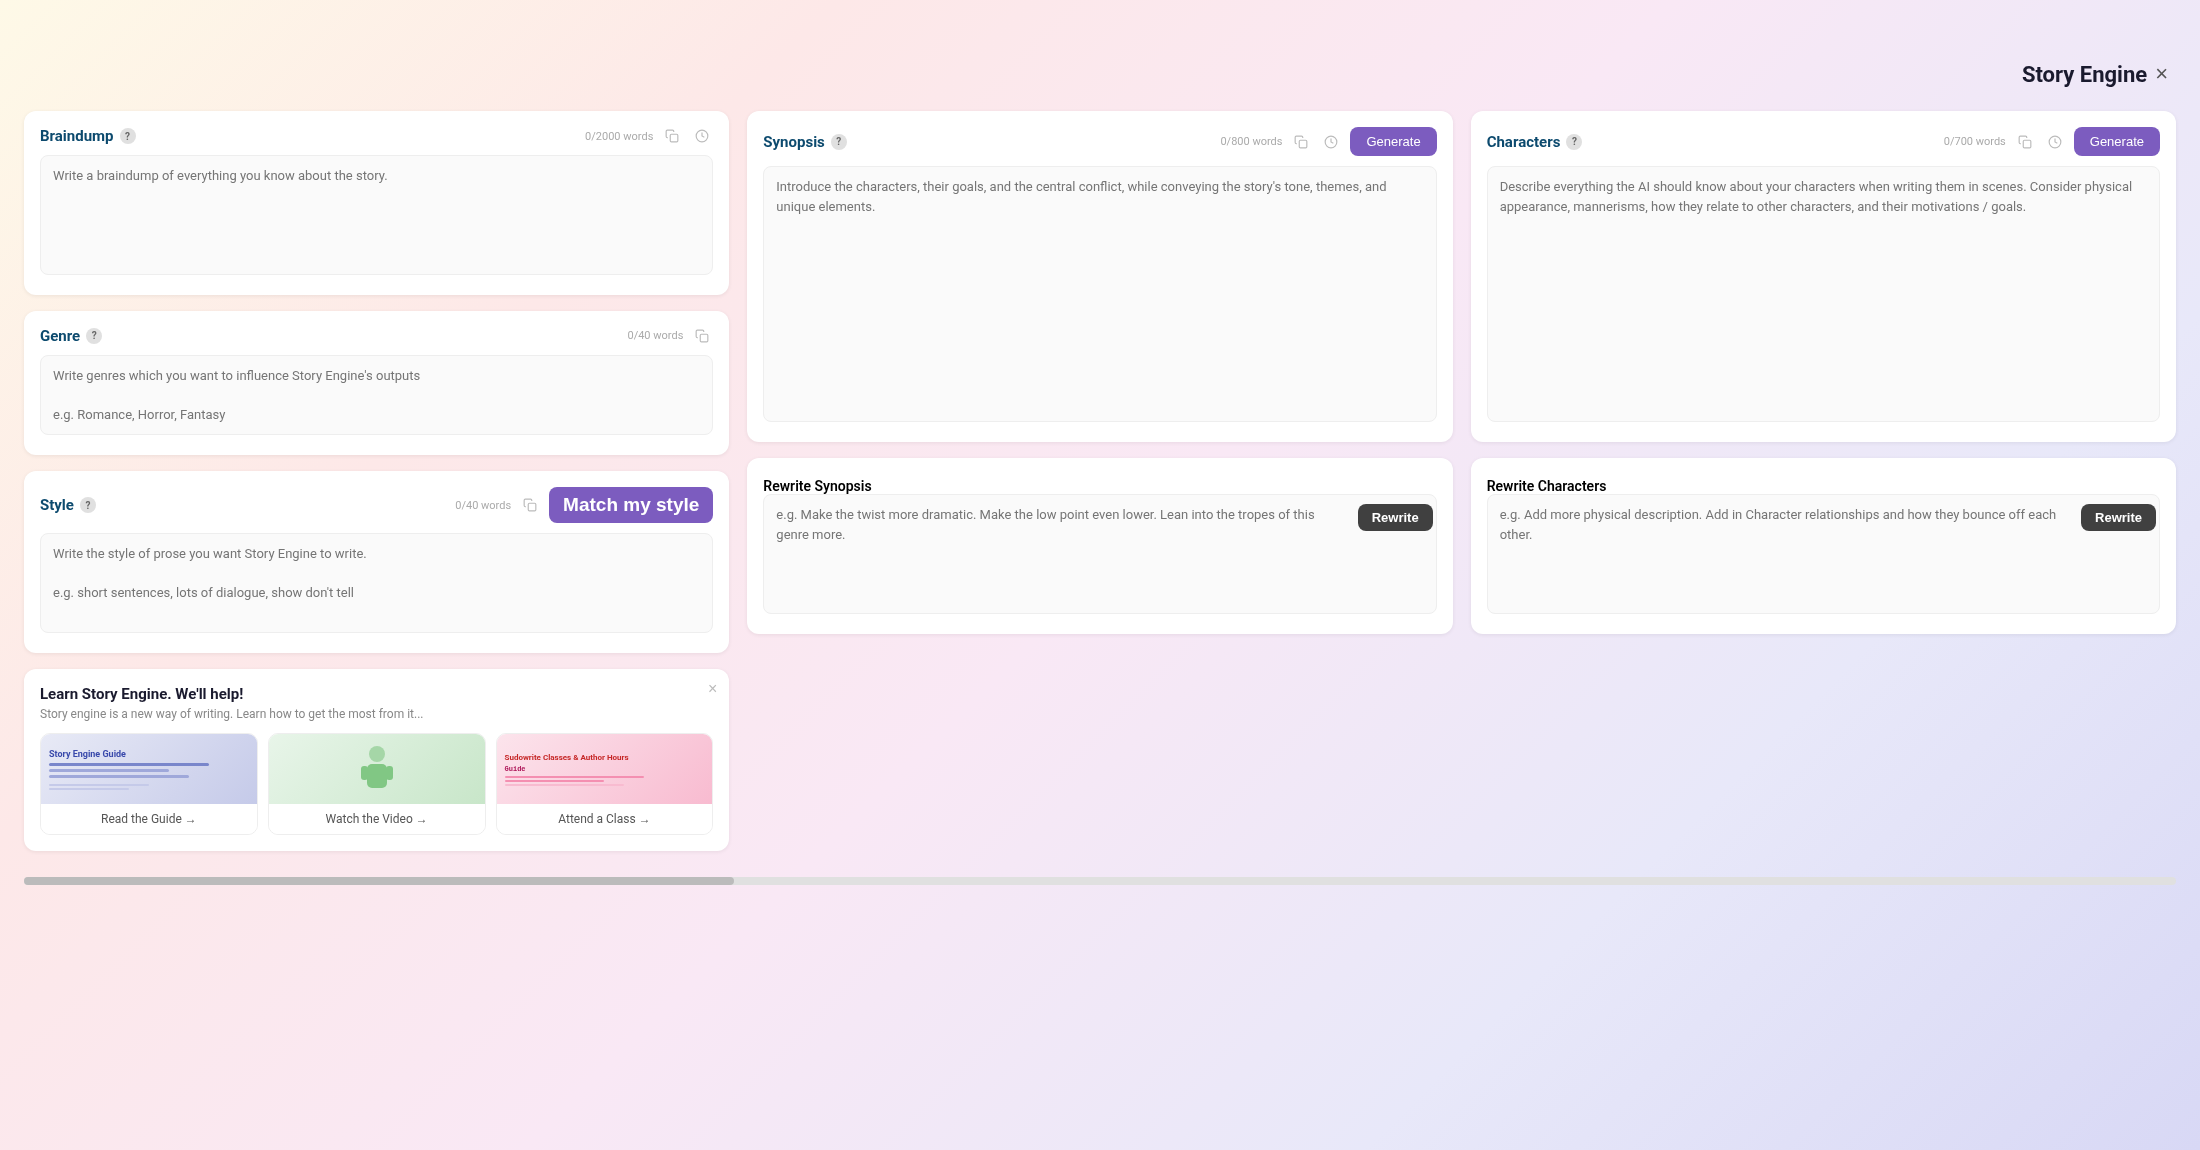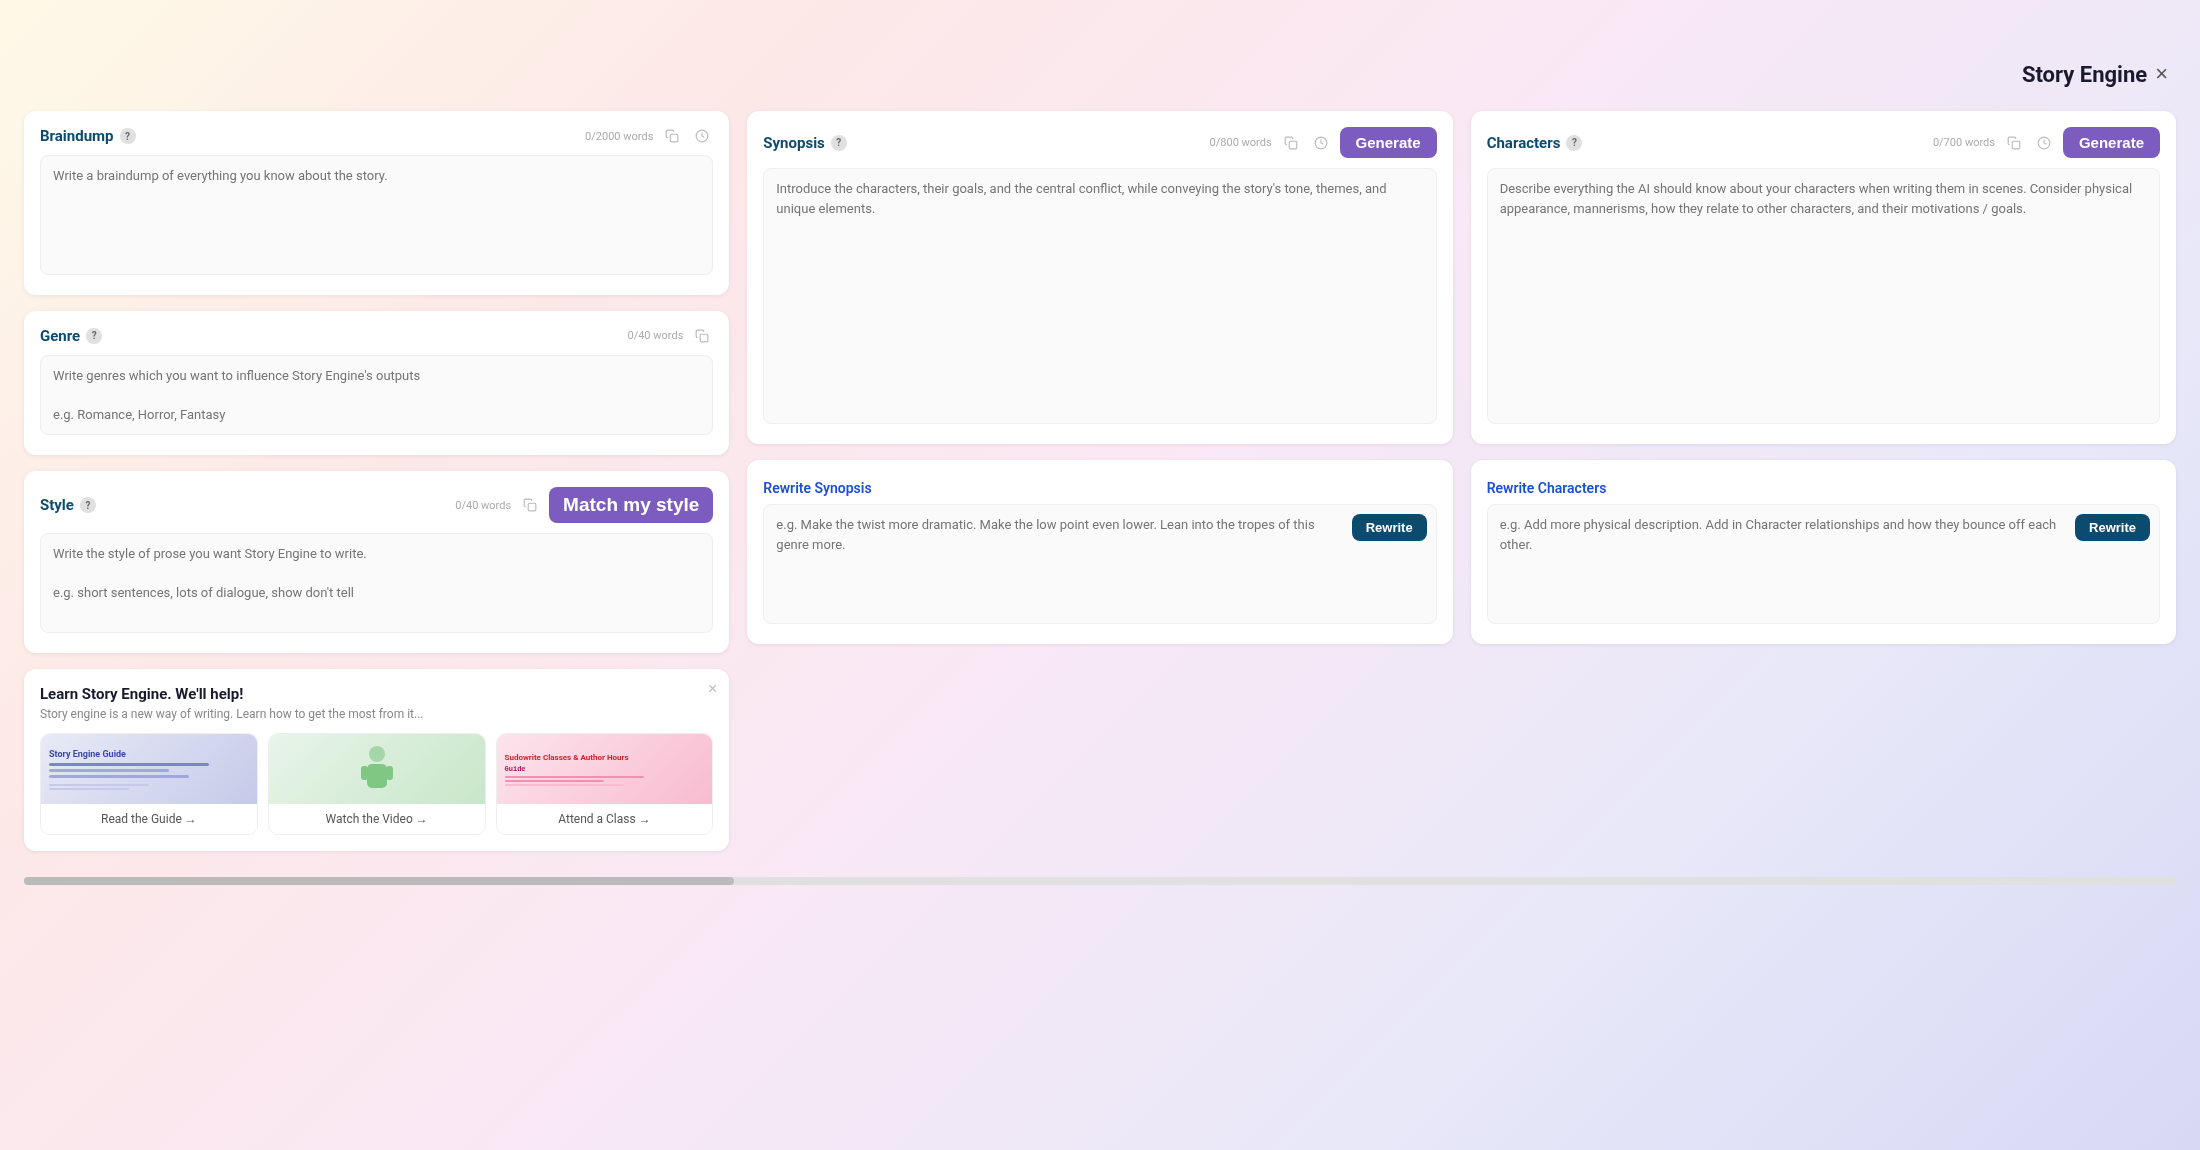--- a/index.html
+++ b/index.html
@@ -94,22 +94,22 @@
       display: flex;
       align-items: center;
     }
 
     .btn-generate {
       background: #7c5cbf;
       color: #fff;
       border: none;
       border-radius: 8px;
       padding: 7px 16px;
-      font-size: 15px;
-      font-weight: 700;
+      font-size: 13px;
+      font-weight: 400;
       cursor: pointer;
     }
 
     .btn-match-style {
       background: #7c5cbf;
       color: #fff;
       border: none;
       border-radius: 8px;
       padding: 7px 14px;
       font-size: 19px;
@@ -127,35 +127,34 @@
       resize: none;
       font-family: inherit;
       background: #fafafa;
       outline: none;
       line-height: 1.5;
     }
 
     .rewrite-section-title {
       font-size: 14px;
       font-weight: 600;
-      color: #1d4ed8;
-      margin-bottom: 8px;
+      color: #000000;
       margin-top: 4px;
     }
     .rewrite-area-wrapper {
       position: relative;
     }
     .rewrite-area-wrapper textarea {
       padding-right: 90px;
     }
     .btn-rewrite {
       position: absolute;
-      right: 10px;
+      right: 4px;
       top: 10px;
-      background: #0c4a6e;
+      background: #404040;
       color: #fff;
       border: none;
       border-radius: 8px;
       padding: 6px 14px;
       font-size: 13px;
       font-weight: 600;
       cursor: pointer;
     }
 
     

